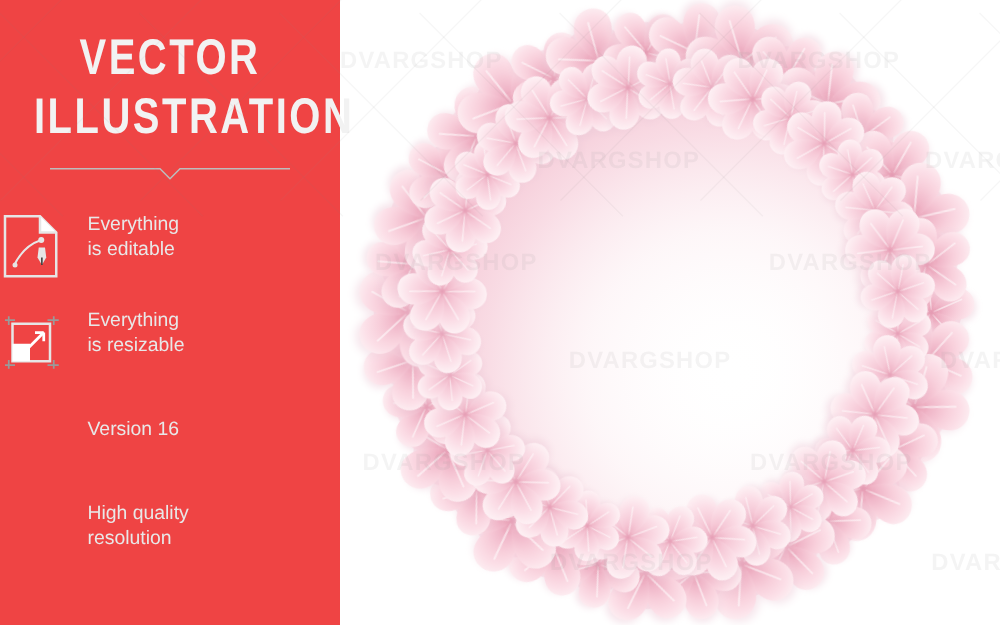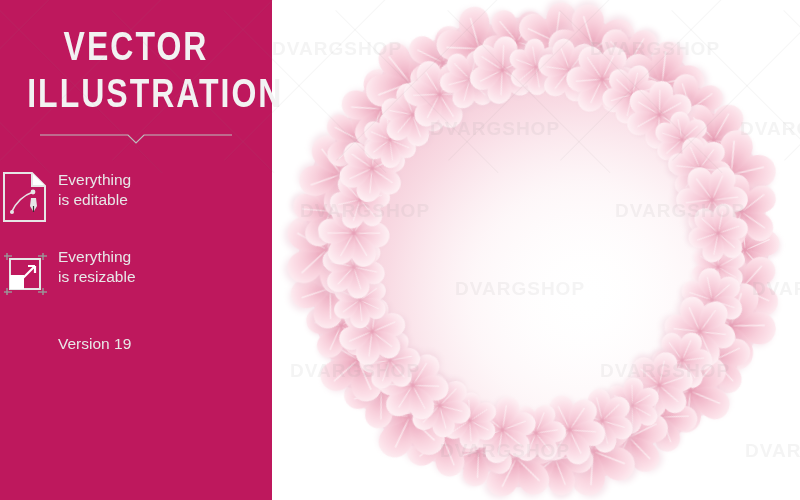--- a/index.html
+++ b/index.html
@@ -21,21 +21,21 @@
     overflow: hidden;
     background: #ffffff;
   }
 
   
   #left-panel {
     position: absolute;
     left: 0; top: 0;
     width: 272px;
     height: 500px;
-    background: #be185d;
+    background: #ef4444;
     z-index: 5;
   }
 
   #title-block {
     position: absolute;
     left: 0; top: 26px;
     width: 272px;
     text-align: center;
   }
   .title-line {
@@ -77,21 +77,21 @@
   .feature-icon {
     position: absolute;
     left: 0;
     top: 4px;
     width: 50px;
     height: 54px;
   }
   .feature-icon svg { display: block; }
   .feature-text {
     position: absolute;
-    left: 58px;
+    left: 70px;
     top: 4px;
     width: 190px;
     color: #e8e8e8;
     font-size: 15.5px;
     line-height: 1.32;
     font-family: "Liberation Sans", sans-serif;
     white-space: pre-line;
   }
   .feature-text.single-line { top: 14px; }
 
@@ -383,22 +383,24 @@
             <path d="M10,42 L10,28 L24,28 L24,42 Z" fill="#ffffff"></path>
             <path d="M22,32 L35,19" stroke="#ffffff" stroke-width="2.2"></path>
             <path d="M35,19 L28,19 M35,19 L35,26" stroke="#ffffff" stroke-width="2.2" fill="none"></path>
           </svg>
         </span>
         <span class="feature-text">Everything
 is resizable</span>
       </div>
 
       <div class="feature-row">
-        <span class="feature-text single-line">Version 19</span>
+        <span class="feature-text single-line">Version 16</span>
       </div>
 
       <div class="feature-row">
+        <span class="feature-text">High quality
+resolution</span>
       </div>
 
     </div>
   </div>
 
 </div>
 
 </body></html>

